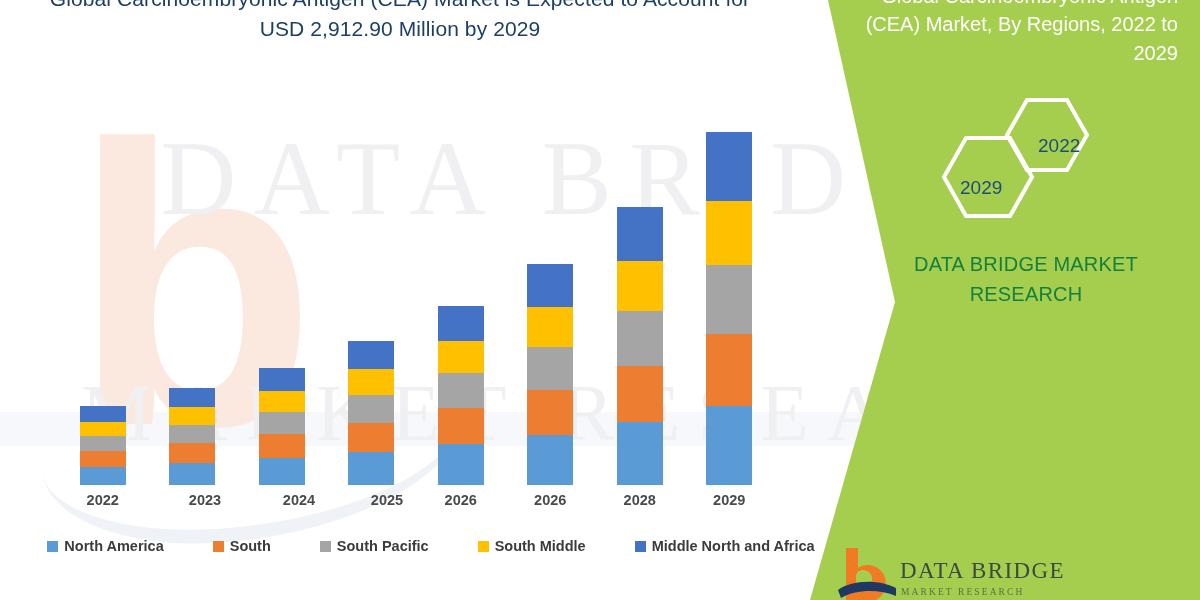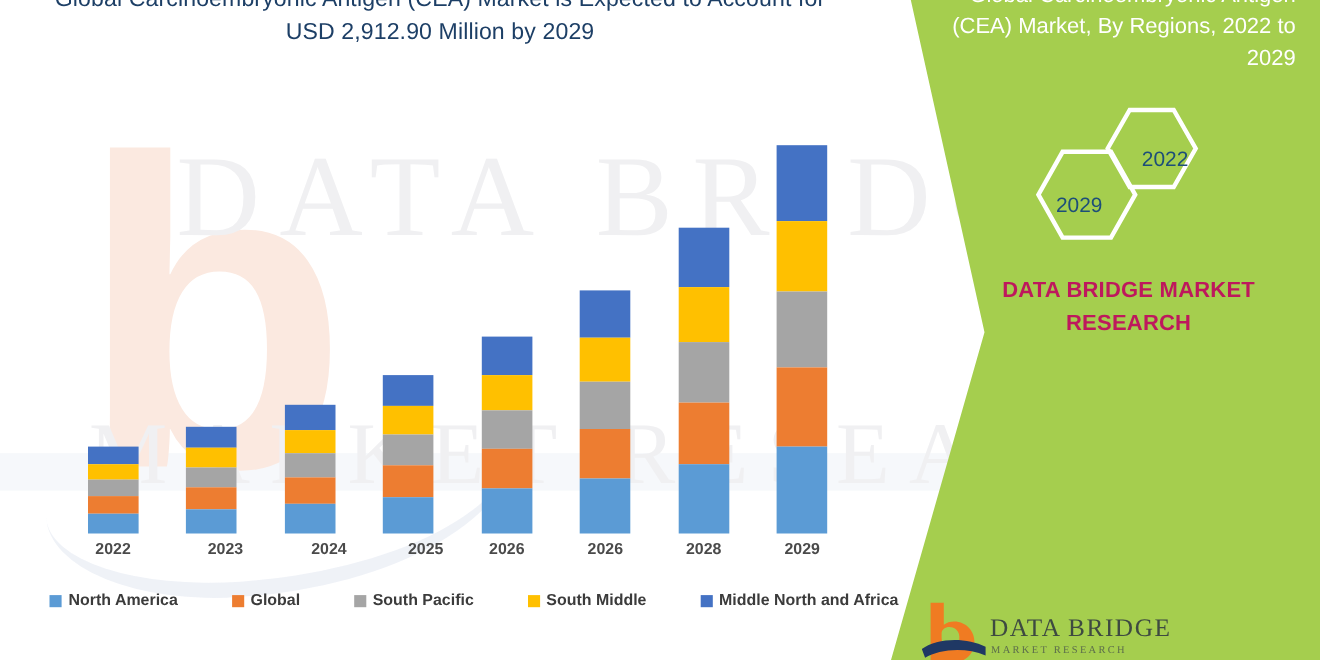--- a/index.html
+++ b/index.html
@@ -143,23 +143,22 @@
   }
   .hex-2022-label { left: 114px; top: 43px; }
   .hex-2029-label { left: 36px; top: 85px; }
 
   .panel-brand {
     position: absolute;
     right: 24px; top: 249px; width: 300px;
     text-align: center;
     font-size: 20px;
     line-height: 1.5;
-    color: #be185d;
+    color: #15803d;
     letter-spacing: .2px;
-    font-weight: bold;
   }
 
   
   .logo {
     position: absolute;
     right: 112px; bottom: -4px;
     width: 250px; height: 58px;
   }
   .logo-text {
     position: absolute;
@@ -261,21 +260,21 @@
         <div class="xtick" style="left: 551.75px;">2028</div>
         <div class="xtick" style="left: 641.25px;">2029</div>
       </div>
     <div class="legend" id="legend">
         <div class="legend-item">
           <span class="legend-swatch" style="background: rgb(91, 155, 213);"></span>
           <span class="legend-label">North America</span>
         </div>
         <div class="legend-item">
           <span class="legend-swatch" style="background: rgb(237, 125, 49);"></span>
-          <span class="legend-label">Global</span>
+          <span class="legend-label">South</span>
         </div>
         <div class="legend-item">
           <span class="legend-swatch" style="background: rgb(165, 165, 165);"></span>
           <span class="legend-label">South Pacific</span>
         </div>
         <div class="legend-item">
           <span class="legend-swatch" style="background: rgb(255, 192, 0);"></span>
           <span class="legend-label">South Middle</span>
         </div>
         <div class="legend-item">

